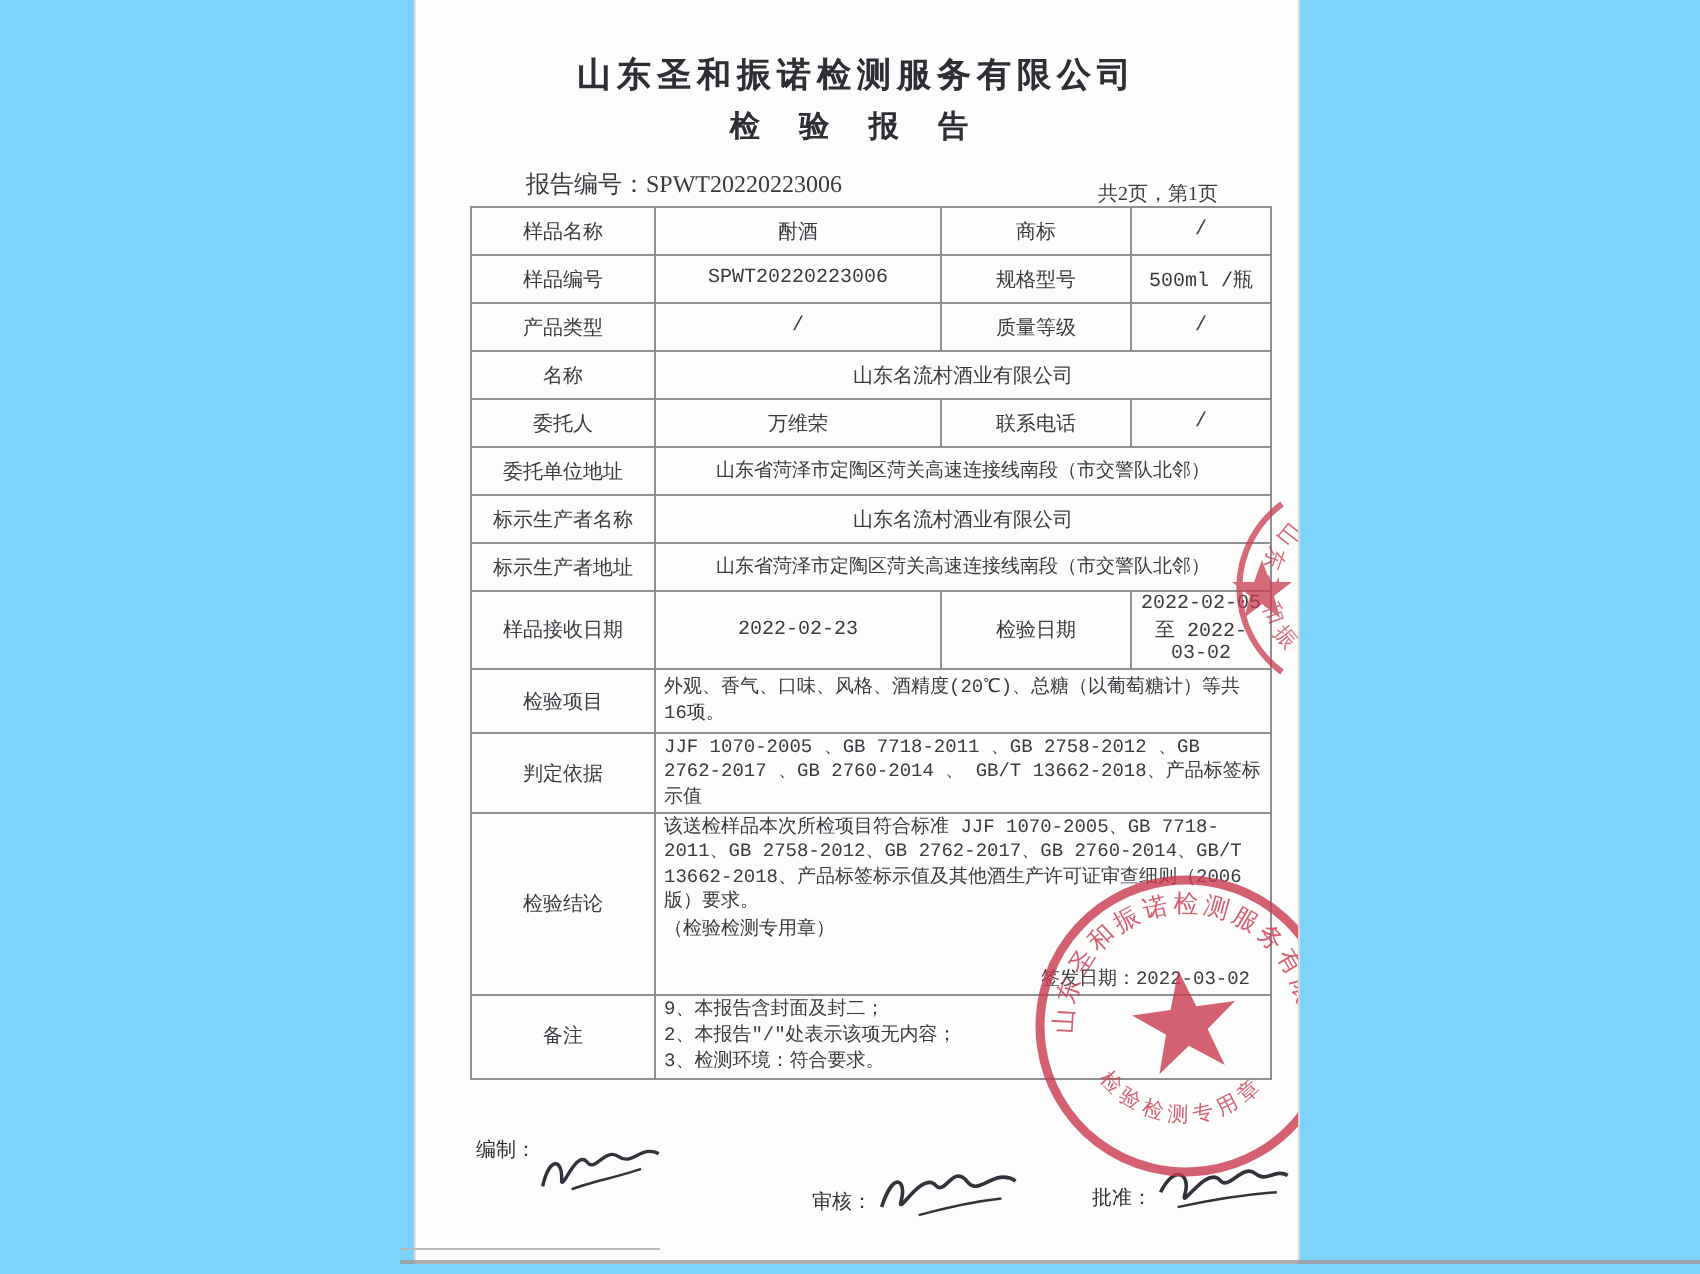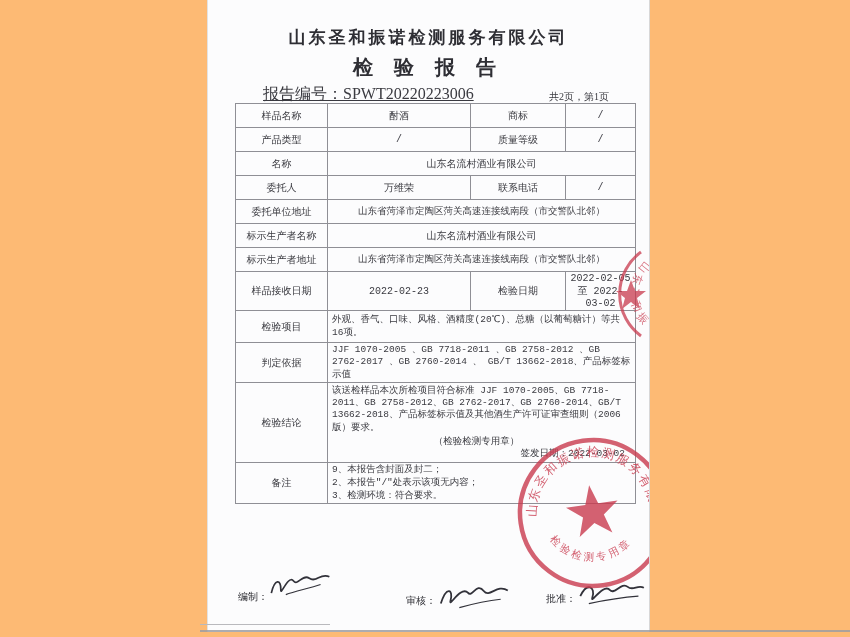--- a/index.html
+++ b/index.html
@@ -1,32 +1,32 @@
 <!DOCTYPE html>
 <html><head>
 <meta charset="utf-8">
 <style>
   html,body{margin:0;padding:0;}
-  .canvas{position:relative;width:850px;height:637px;background:#fdba74;overflow:hidden;
+  .canvas{position:relative;width:850px;height:637px;background:#7dd3fc;overflow:hidden;
           font-family:"Liberation Serif","DejaVu Serif",serif;color:#3a3a40;}
   .page{position:absolute;left:207px;top:0;width:441px;height:632px;background:#fcfcfd;
         border-left:1px solid rgba(0,0,0,0.10);border-right:1px solid rgba(0,0,0,0.14);overflow:hidden;}
   .company-title{position:absolute;left:0;top:26px;width:100%;text-align:center;
         font-size:17px;font-weight:bold;letter-spacing:3px;color:#2e2e34;}
   .report-title{position:absolute;left:0;top:54px;width:100%;text-align:center;
-        font-size:20px;font-weight:bold;letter-spacing:8px;color:#2e2e34;}
-  .report-no{position:absolute;left:55px;top:84px;font-size:16px;text-decoration:underline;}
+        font-size:15px;font-weight:bold;letter-spacing:8px;color:#2e2e34;}
+  .report-no{position:absolute;left:55px;top:84px;font-size:12px;}
   .pagination{position:absolute;right:40px;top:90px;font-size:10px;text-align:center;}
   table.report{position:absolute;left:27px;top:103px;width:400px;border-collapse:collapse;table-layout:fixed;font-family:Liberation Mono, monospace;}
   table.report td{border:1px solid #8f8f95;font-size:10px;text-align:center;padding:1px 4px;
         color:#3a3a40;overflow:hidden;}
   table.report td.lbl{font-size:10px;}
   table.report td.wide{font-size:9.5px;}
   table.report td.left{text-align:left;line-height:1.3;}
-  .concl-note{text-align:center;margin:2px 10px 0 0;font-size:9.5px;}
+  .concl-note{text-align:left;margin:2px 10px 12px 0;font-size:9.5px;}
   .concl-date{text-align:right;margin:0 6px 0 0;font-size:9.5px;}
   .remark-line{text-align:left;font-size:9.5px;line-height:1.35;}
   .sig-label{position:absolute;font-size:10px;color:#2e2e34;}
   .sig{position:absolute;}
   .bottom-shadow{position:absolute;left:200px;right:0;top:630px;height:2px;background:#9d9da2;opacity:.85;}
   .bottom-mark{position:absolute;left:200px;width:130px;top:624px;height:1px;background:#b9b9bd;}
   .seal{position:absolute;pointer-events:none;}
   .seal-clip{position:absolute;right:0;top:238px;width:48px;height:112px;overflow:hidden;pointer-events:none;}
 </style>
 </head>
@@ -46,20 +46,26 @@
           <col style="width:143px">
           <col style="width:95px">
           <col style="width:70px">
         </colgroup>
       <tbody>
           <tr style="height:24px">
         <td class="lbl">样品名称</td>
         <td>酎酒</td>
         <td class="lbl">商标</td>
         <td>/</td>
+      </tr>
+      <tr style="height:24px">
+        <td class="lbl">样品编号</td>
+        <td>SPWT20220223006</td>
+        <td class="lbl">规格型号</td>
+        <td>500ml /瓶</td>
       </tr>
       <tr style="height:24px">
         <td class="lbl">产品类型</td>
         <td>/</td>
         <td class="lbl">质量等级</td>
         <td>/</td>
       </tr>
       <tr style="height:24px">
         <td class="lbl">名称</td>
         <td colspan="3">山东名流村酒业有限公司</td>
@@ -108,21 +114,21 @@
         <td class="lbl">备注</td>
         <td colspan="3" class="left">
           <div class="remark-line">9、本报告含封面及封二；</div>
           <div class="remark-line">2、本报告"/"处表示该项无内容；</div>
           <div class="remark-line">3、检测环境：符合要求。</div>
         </td>
       </tr>
     </tbody>
       </table>
 
-    <div class="sig-label" style="left:30px;top:590px;">编制：</div>
+    <div class="sig-label" style="left:30px;top:568px;">编制：</div>
     <svg class="sig" style="left:56px;top:566px;transform:rotate(-10deg);" width="72" height="34" viewBox="0 0 72 34">
       <path d="M6 22 C 12 8, 18 10, 16 20 C 14 28, 26 6, 30 14 C 33 20, 40 8, 46 14 C 52 20, 58 10, 66 16" stroke="#32323a" stroke-width="1.7" fill="none"></path>
       <path d="M20 26 C 30 24, 44 24, 56 22" stroke="#32323a" stroke-width="1.2" fill="none"></path>
     </svg>
     <div class="sig-label" style="left:198px;top:594px;">审核：</div>
     <svg class="sig" style="left:226px;top:576px;transform:rotate(-6deg);" width="80" height="36" viewBox="0 0 80 36">
       <path d="M6 24 C 14 6, 20 12, 16 22 C 13 30, 28 8, 34 16 C 38 22, 44 6, 50 16 C 55 24, 64 10, 74 18" stroke="#32323a" stroke-width="1.8" fill="none"></path>
       <path d="M24 30 C 36 28, 52 26, 66 26" stroke="#32323a" stroke-width="1.2" fill="none"></path>
     </svg>
     <div class="sig-label" style="left:338px;top:592px;">批准：</div>

